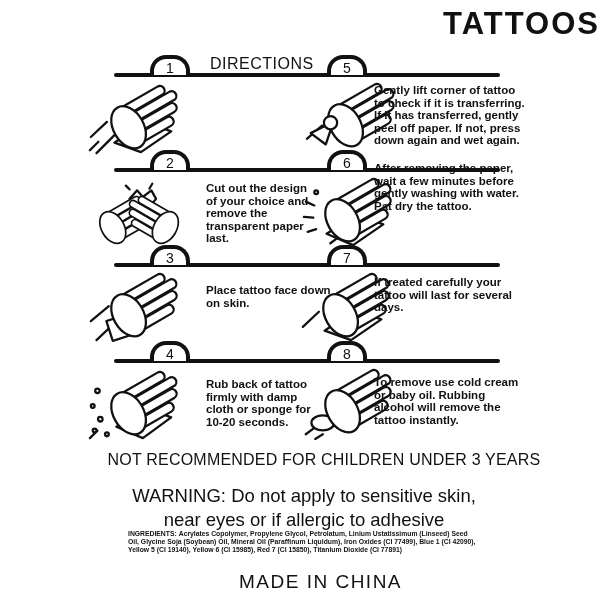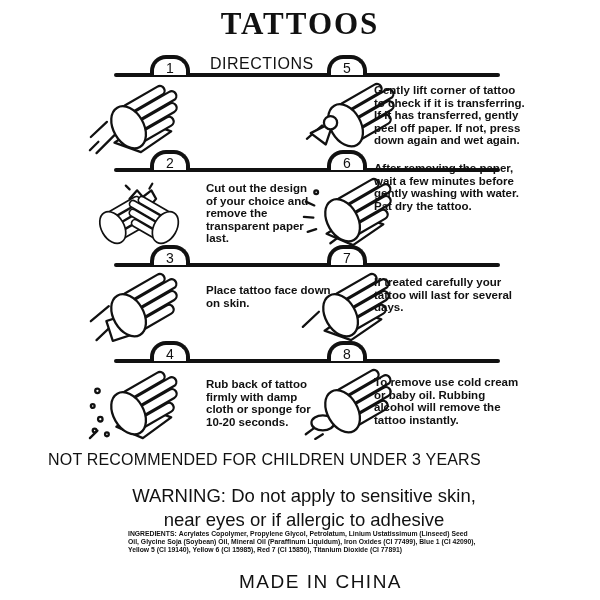--- a/index.html
+++ b/index.html
@@ -1,40 +1,40 @@
 <!DOCTYPE html>
 <html><head>
 <meta charset="utf-8">
 <style>
   html,body{margin:0;padding:0;background:#fff;}
   .sheet{position:relative;width:600px;height:600px;background:#fff;color:#111;
          font-family:"Liberation Sans",sans-serif;overflow:hidden;}
-  .title{position:absolute;top:6px;left:0;right:0;text-align:center;
-         font-family:Liberation Serif, serif;font-weight:bold;font-size:31px;letter-spacing:2px;}
+  .title{position:absolute;top:6px;left:0;right:0;text-align:right;
+         font-family:Liberation Sans, sans-serif;font-weight:bold;font-size:31px;letter-spacing:2px;}
   .directions{position:absolute;top:55px;left:210px;font-size:16px;letter-spacing:.5px;}
   .line{position:absolute;left:114px;width:386px;height:4px;background:#111;border-radius:2px;}
   .bump{position:absolute;width:32px;height:16px;border:4px solid #111;border-bottom:none;
         border-radius:16px 16px 0 0;background:#fff;text-align:center;}
   .bump span{display:block;font-size:14px;line-height:18px;}
   .l1{top:73px}.l2{top:168px}.l3{top:263px}.l4{top:359px}
   .b1{top:55px}.b2{top:150px}.b3{top:245px}.b4{top:341px}
   .bl{left:150px}.br{left:327px}
   .illus{position:absolute;width:104px;height:72px;}
   .illus svg{width:100%;height:100%;}
   .art{stroke:#111;stroke-width:2.4;fill:#fff;stroke-linecap:round;stroke-linejoin:round;}
   .stext{position:absolute;font-weight:bold;font-size:11.5px;line-height:12.5px;}
   .i1{left:88px;top:84px}   .t1{left:206px;top:86px;width:118px}
   .i5{left:305px;top:82px}  .t5{left:374px;top:84px;width:152px}
   .i2{left:88px;top:178px}  .t2{left:206px;top:182px;width:112px}
   .i6{left:302px;top:177px} .t6{left:374px;top:162px;width:150px}
   .i3{left:88px;top:272px}  .t3{left:206px;top:284px;width:130px}
   .i7{left:300px;top:272px} .t7{left:374px;top:276px;width:150px}
   .i4{left:88px;top:370px}  .t4{left:206px;top:378px;width:118px}
   .i8{left:302px;top:368px} .t8{left:374px;top:376px;width:152px}
-  .notrec{position:absolute;top:451px;left:0;right:0;text-align:left;font-size:16px;letter-spacing:.2px;padding-left:48px;}
+  .notrec{position:absolute;top:451px;left:0;right:0;text-align:center;font-size:16px;letter-spacing:.2px;padding-left:48px;}
   .warning{position:absolute;top:484px;left:0;right:0;text-align:center;font-size:18.5px;line-height:24px;padding-left:8px;}
   .ingredients{position:absolute;top:530px;left:128px;width:352px;font-size:6.8px;line-height:7.8px;font-weight:bold;}
   .ingredients b{margin-right:2px;}
   .madein{position:absolute;top:571px;left:0;right:0;text-align:center;font-size:19px;letter-spacing:1.5px;margin-left:41px;}
 </style>
 </head>
 <body>
 
 <div class="sheet">
 

